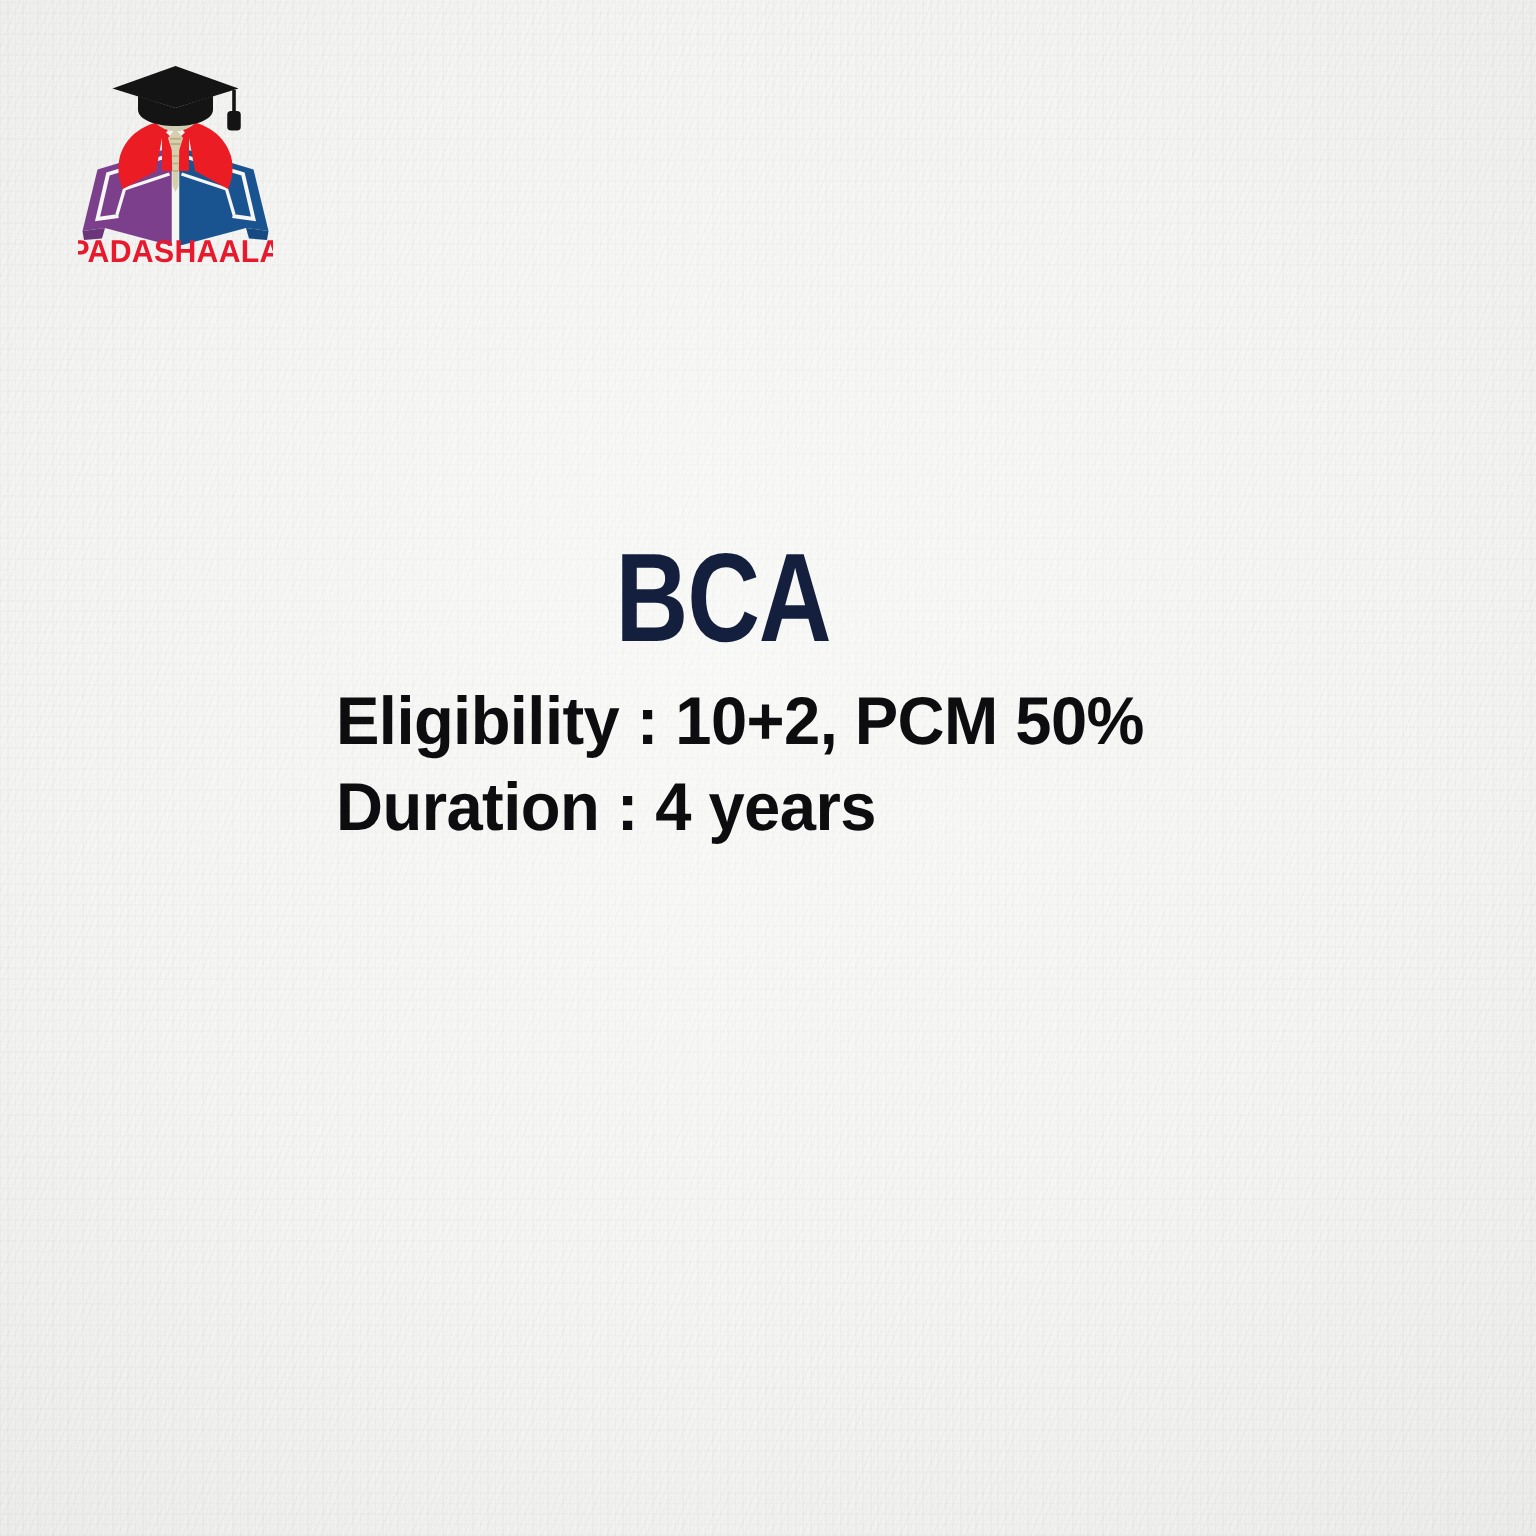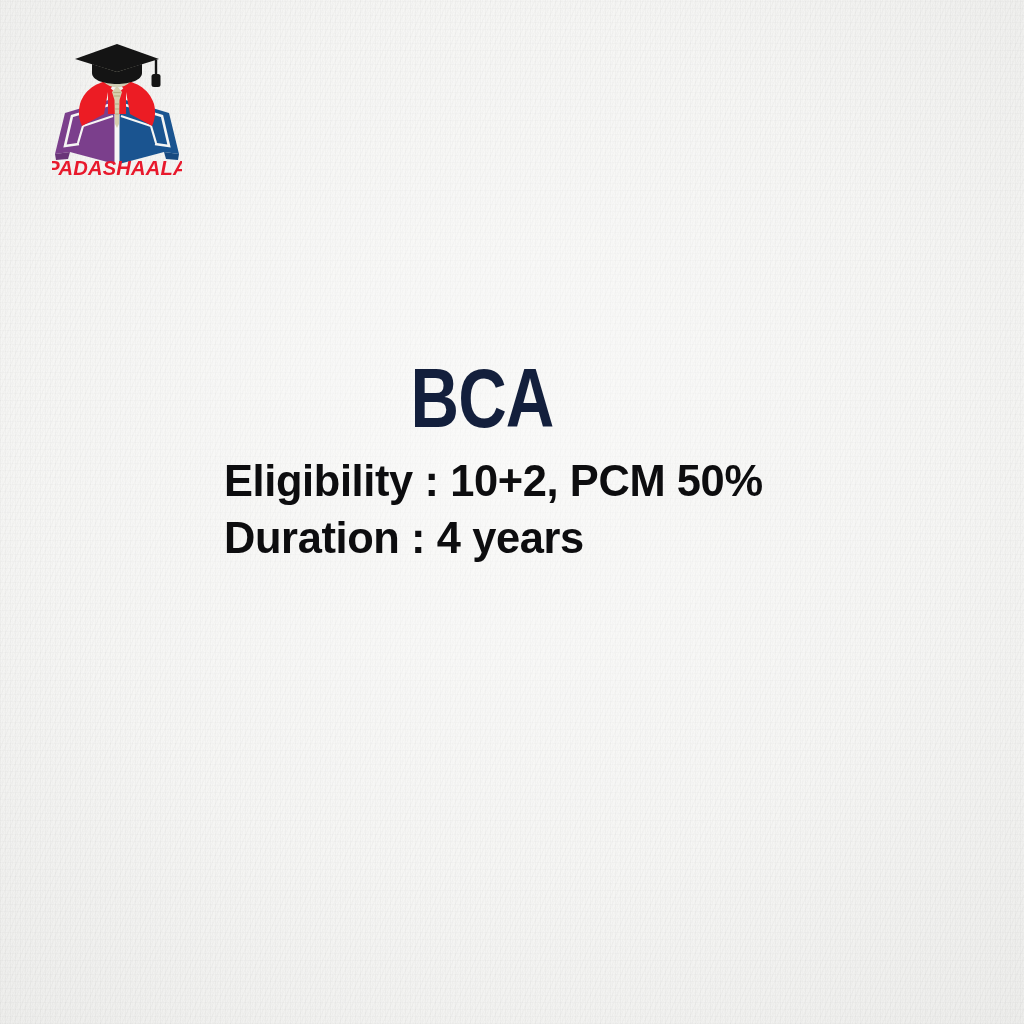--- a/index.html
+++ b/index.html
@@ -76,21 +76,20 @@
         rgba(0,0,0,0.035) 100%);
   }
 
   
   #logo {
     position: absolute;
     left: 52px;
     top: 42px;
     width: 130px;
     height: 136px;
-    font-style: italic;
   }
   #logo svg { display: block; width: 130px; height: 136px; }
 
   
   #content {
     position: absolute;
     left: 0;
     top: 0;
     width: 1024px;
   }

